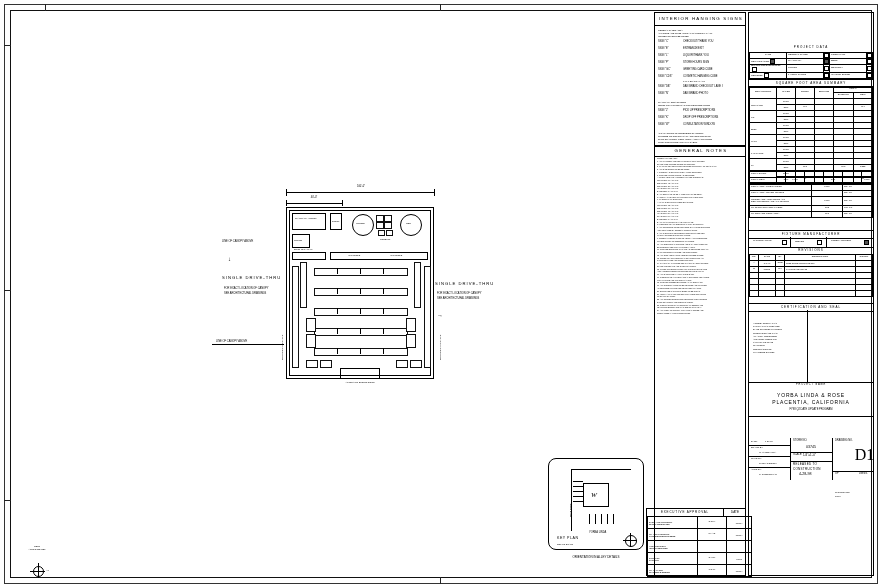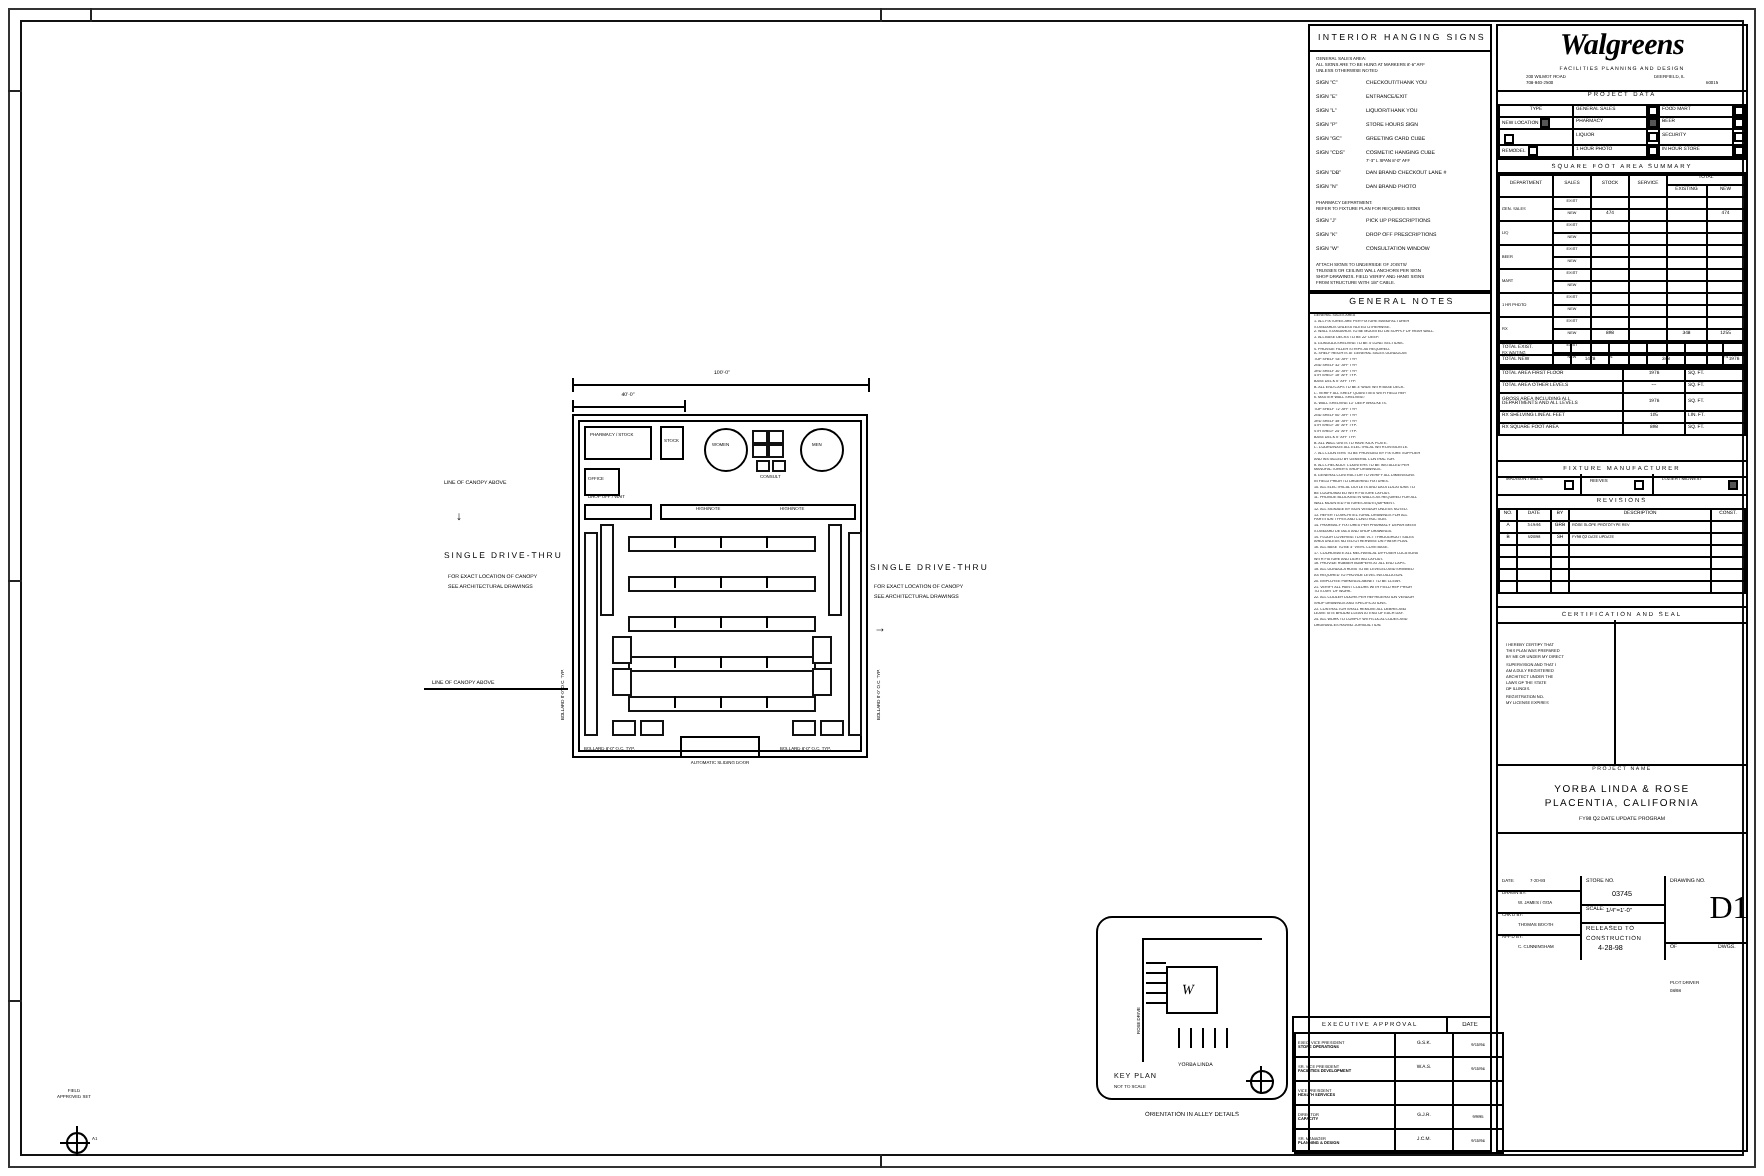--- a/index.html
+++ b/index.html
@@ -310,28 +310,20 @@
         <div>    SHOP DRAWINGS AND SPECIFICATIONS.</div>
         <div>23. CONTRACTOR SHALL REMOVE ALL DEBRIS AND</div>
         <div>    LEAVE SITE BROOM CLEAN AT END OF EACH DAY.</div>
         <div>24. ALL WORK TO COMPLY WITH LOCAL CODES AND</div>
         <div>    ORDINANCES HAVING JURISDICTION.</div>
       </div>
   </div>
 
   <div class="bx brd" id="rightcol">
 
-    <div class="abs" style="left:0;top:0;width:124px;height:32px;border-bottom:1px solid #000;">
-      <div class="t" id="logo" style="left:0;top:3px;width:124px;">Walgreens</div>
-      <div class="t t25 ctr" style="left:0;top:21px;width:124px;letter-spacing:.6px;">FACILITIES PLANNING AND DESIGN</div>
-      <div class="t t2" style="left:14px;top:25px;">200 WILMOT ROAD</div>
-      <div class="t t2" style="left:78px;top:25px;">DEERFIELD, IL</div>
-      <div class="t t2" style="left:14px;top:28px;">708-940-2500</div>
-      <div class="t t2" style="left:104px;top:28px;">60015</div>
-    </div>
 
     <div class="abs" style="left:0;top:32px;width:124px;height:34px;">
       <div class="t t3 ctr" style="left:0;top:1px;width:124px;letter-spacing:1px;">PROJECT DATA</div>
       <div class="panelline" style="top:7px;"></div>
       <table class="g" style="position:absolute;top:7px;left:0;width:124px;">
         <tbody>
             <tr>
           <td>TYPE</td>
           <td class="l"><span>GENERAL SALES</span></td>
           <td style="width:5px;"><span class="ckb"></span></td>

